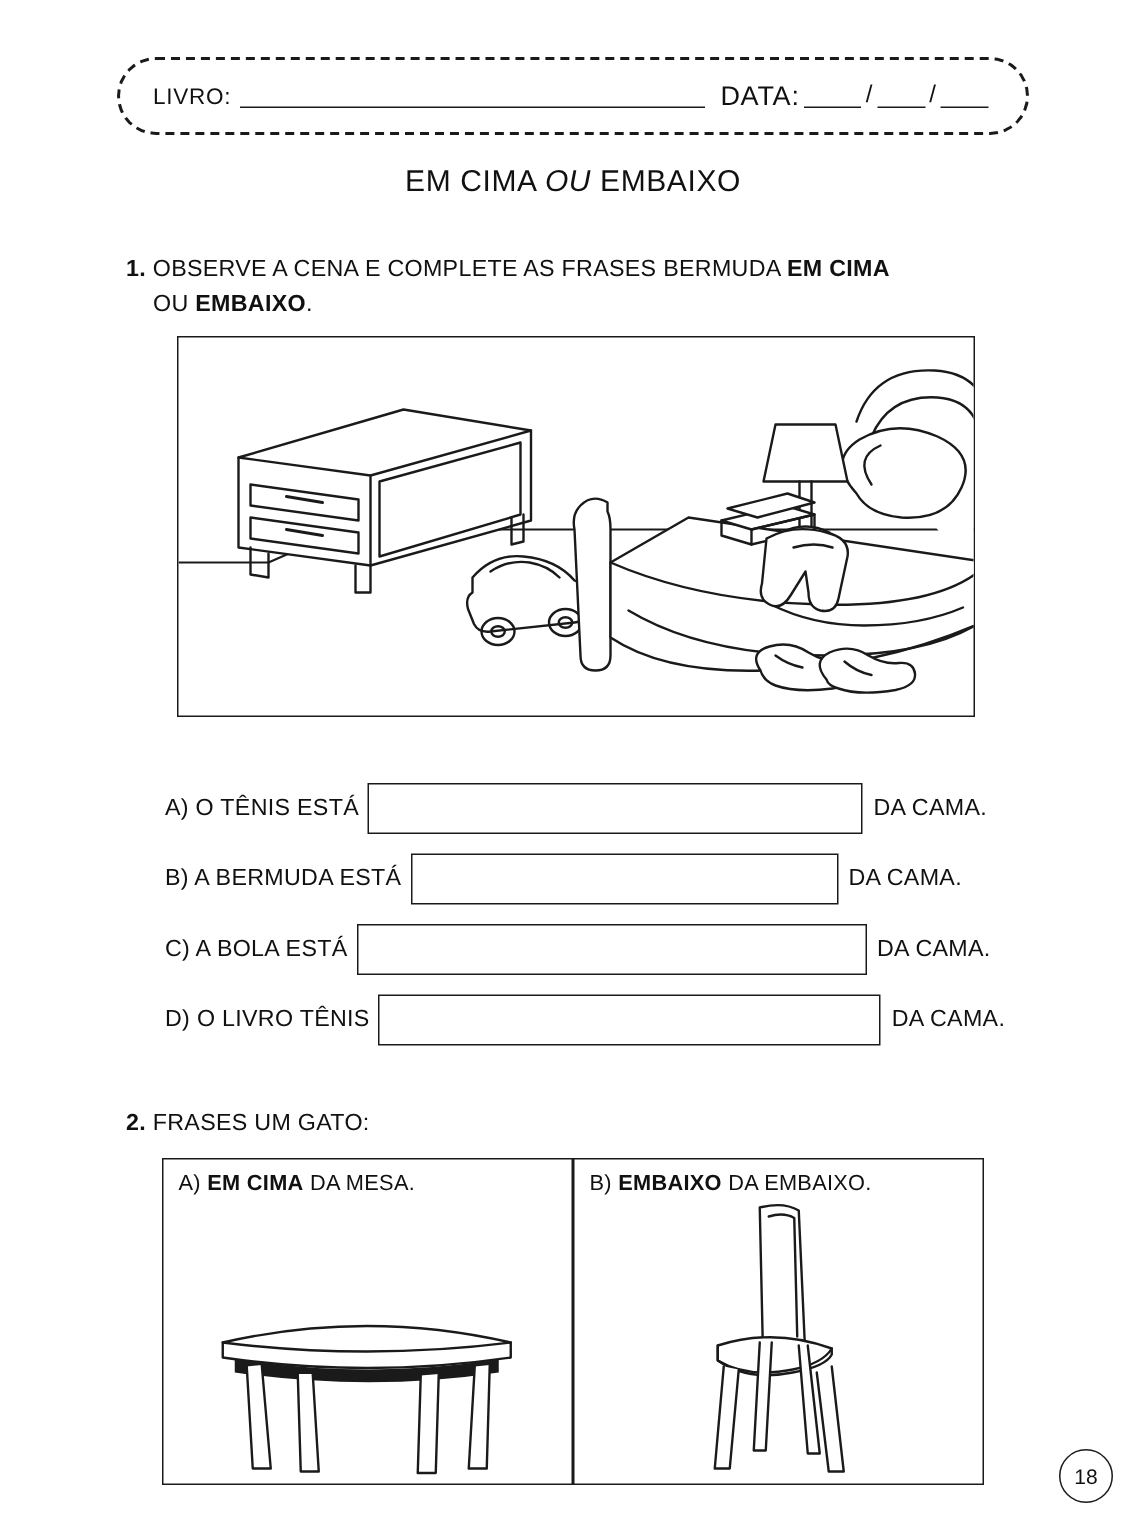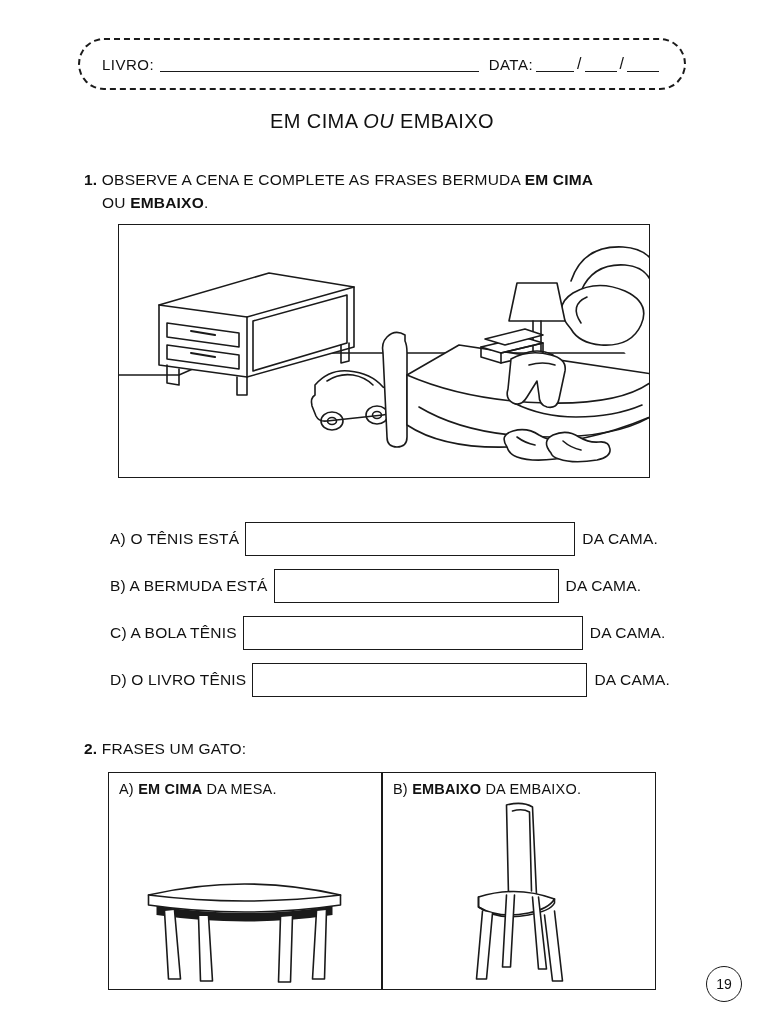--- a/index.html
+++ b/index.html
@@ -35,21 +35,21 @@
     letter-spacing: 0.5px;
     white-space: nowrap;
   }
   .nome-line {
     flex: 1 1 auto;
     border-bottom: 1.5px solid #1a1a1a;
     height: 14px;
     margin: 0 10px 0 6px;
   }
   .data-label {
-    font-size: 15px;
+    font-size: 18px;
     letter-spacing: 0.5px;
     white-space: nowrap;
     text-align: right;
   }
   .date-slot {
     display: inline-block;
     width: 38px;
     border-bottom: 1.5px solid #1a1a1a;
     height: 14px;
     margin: 0 3px;
@@ -283,21 +283,21 @@
     <span class="answer-pre">A) O TÊNIS ESTÁ</span>
     <span class="answer-blank" style="width:330px"></span>
     <span class="answer-post">DA CAMA.</span>
   </div>
   <div class="answer-row">
     <span class="answer-pre">B) A BERMUDA ESTÁ</span>
     <span class="answer-blank" style="width:285px"></span>
     <span class="answer-post">DA CAMA.</span>
   </div>
   <div class="answer-row">
-    <span class="answer-pre">C) A BOLA TÊNIS</span>
+    <span class="answer-pre">C) A BOLA ESTÁ</span>
     <span class="answer-blank" style="width:340px"></span>
     <span class="answer-post">DA CAMA.</span>
   </div>
   <div class="answer-row">
     <span class="answer-pre">D) O LIVRO TÊNIS</span>
     <span class="answer-blank" style="width:335px"></span>
     <span class="answer-post">DA CAMA.</span>
   </div>
 </div>
 
@@ -344,13 +344,13 @@
         <path d="M158 116 L166 182 L176 182 L168 112" fill="#fff"></path>
 
         <path d="M120 96 L116 168 L124 168 L128 96" fill="#fff"></path>
         <path d="M146 98 L152 170 L160 170 L152 98" fill="#fff"></path>
       </g>
     </svg>
   </div>
 
 </div>
 
-<div class="page-num">19</div>
+<div class="page-num">18</div>
 
 </body></html>

